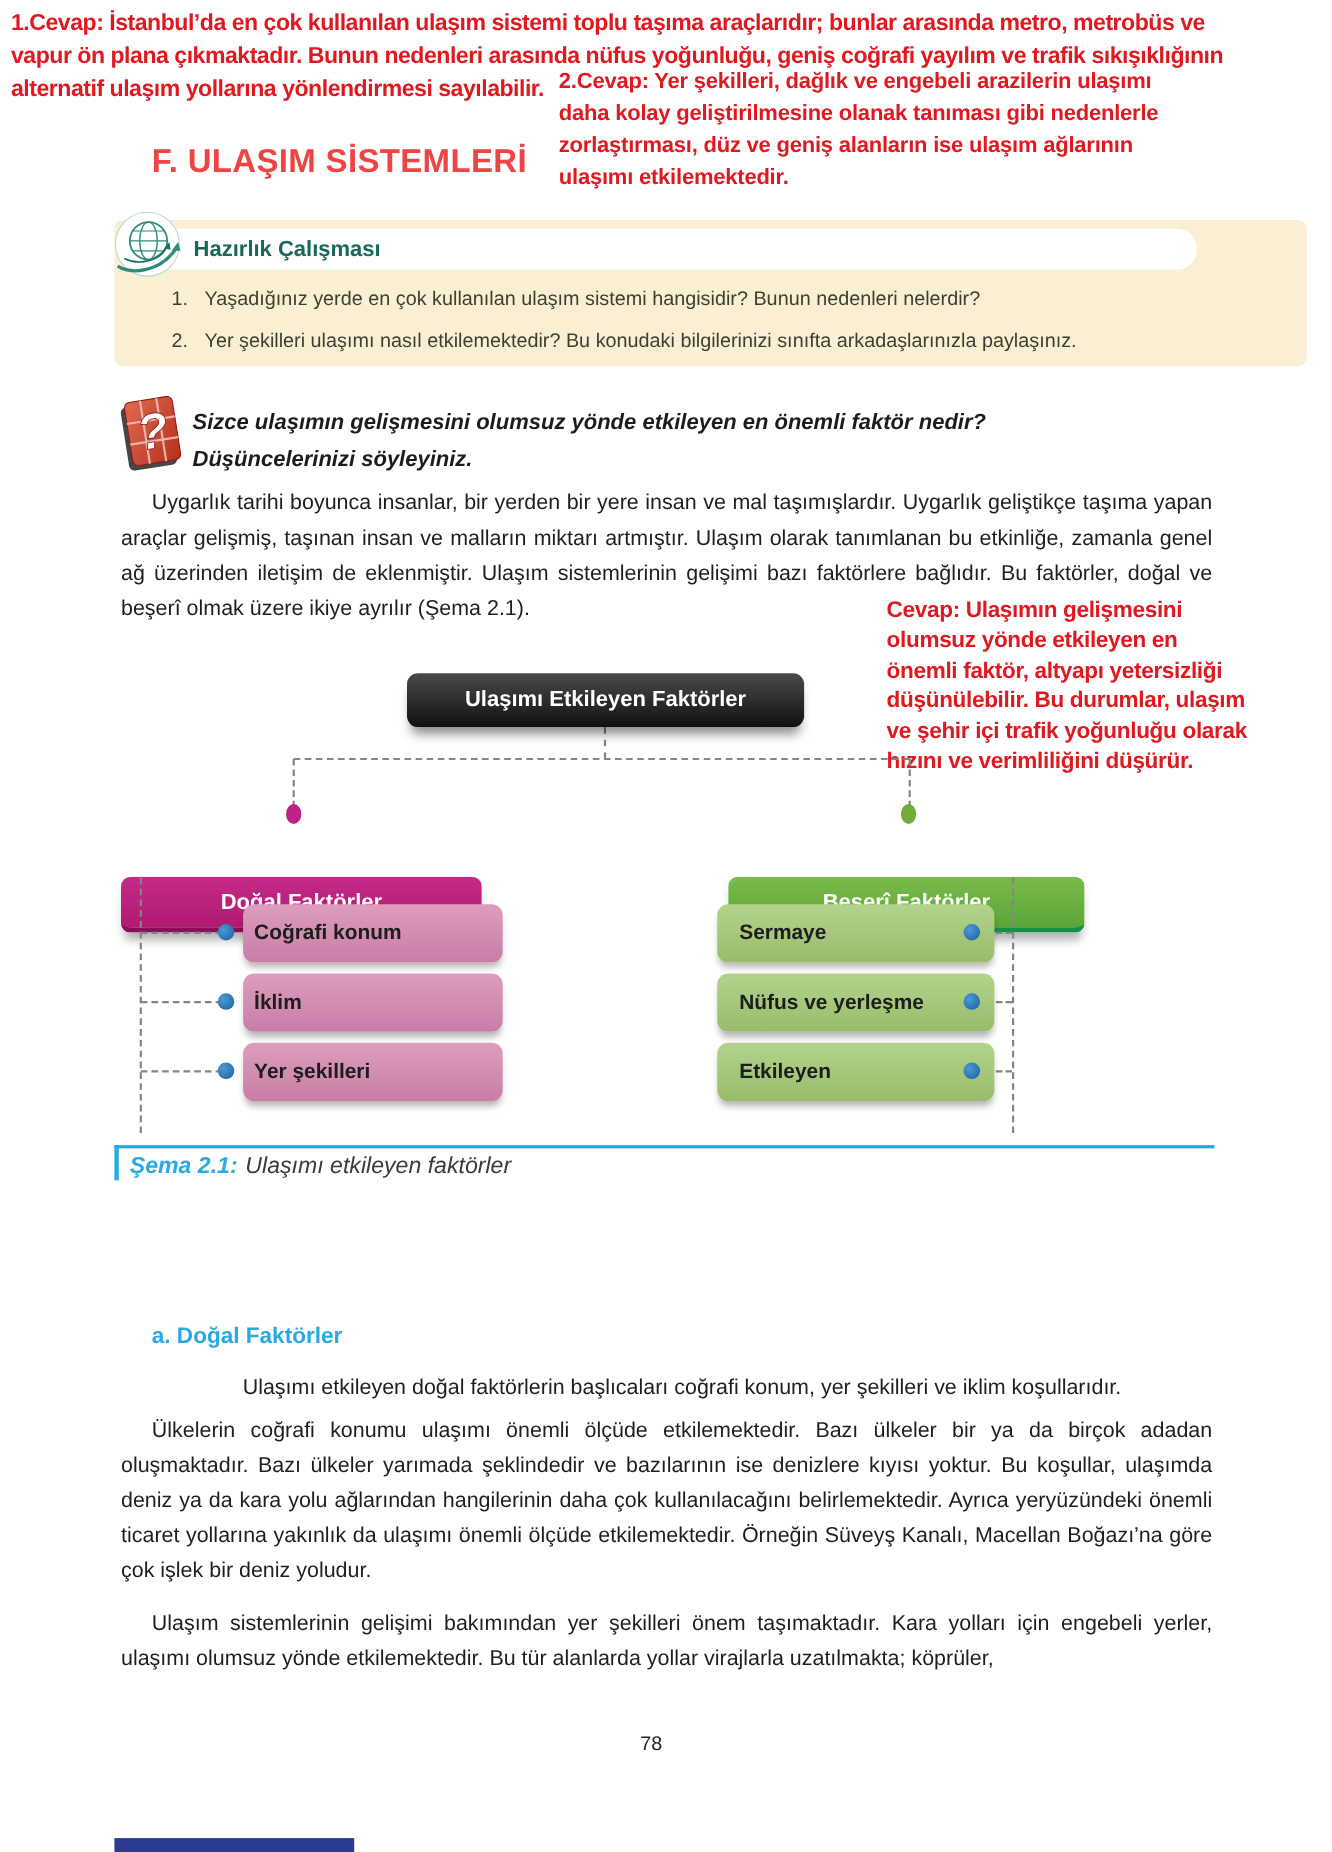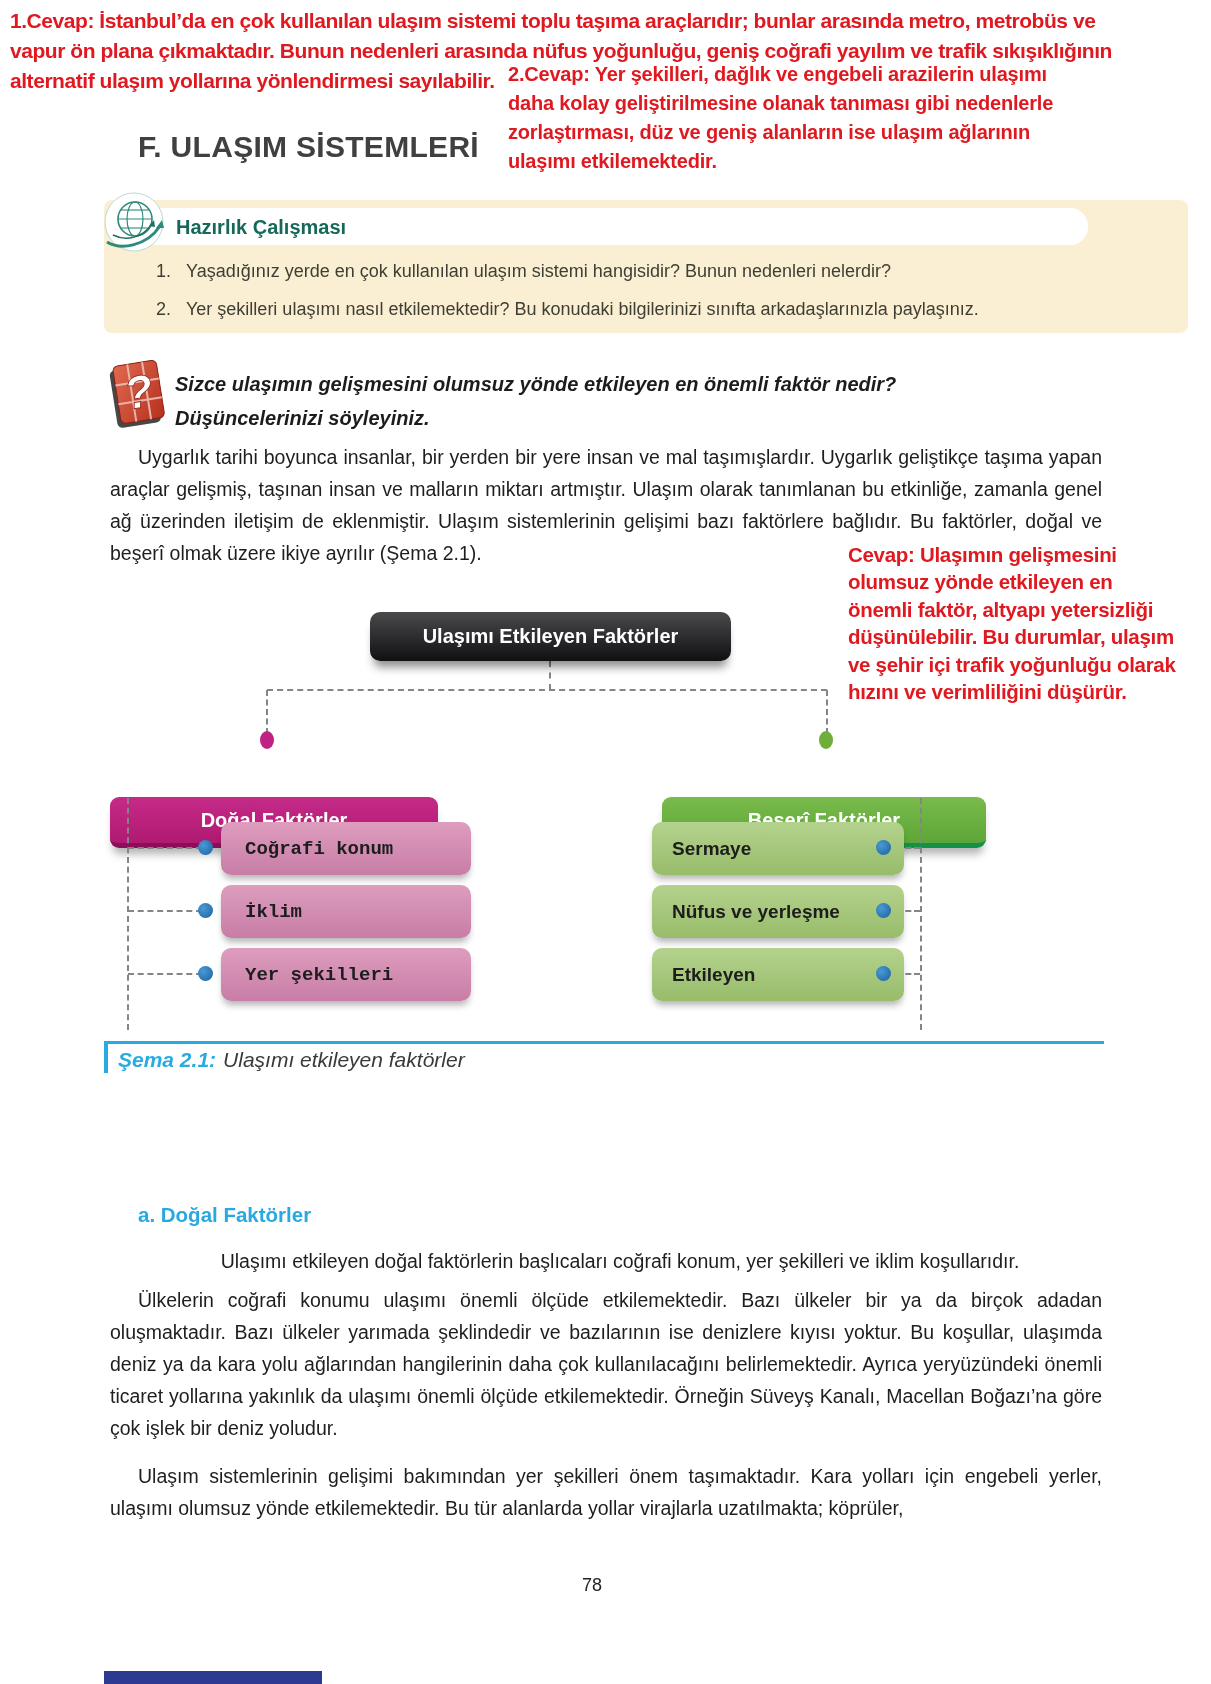--- a/index.html
+++ b/index.html
@@ -5,24 +5,24 @@
   html,body { margin:0; padding:0; background:#ffffff; }
   .page {
     position:relative; width:1211px; height:1684px; background:#ffffff;
     font-family:"Liberation Sans", sans-serif; overflow:hidden;
   }
   
   .ann { position:absolute; color:#e0181f; font-weight:bold; }
   .ann .ln { white-space:nowrap; }
   .ann1 { left:10px;  top:6px;   font-size:21px;   line-height:30px; letter-spacing:-0.45px; }
   .ann2 { left:508px; top:60px;  font-size:20px;   line-height:29px; letter-spacing:-0.2px; }
-  .ann3 { left:848px; top:541px; font-size:20.5px; line-height:27.4px; letter-spacing:-0.3px; }
+  .ann3 { left:806px; top:541px; font-size:20.5px; line-height:27.4px; letter-spacing:-0.3px; }
 
   .main-heading { position:absolute; left:138px; top:130px; margin:0;
-    font-size:30px; font-weight:bold; color:#404040; letter-spacing:0.3px; }
+    font-size:30px; font-weight:bold; color:#ef4444; letter-spacing:0.3px; }
 
   
   .prep-box { position:absolute; left:104px; top:200px; width:1084px; height:133px;
     background:#faefd2; border-radius:8px; }
   .prep-pill { position:absolute; left:36px; top:8px; width:948px; height:37px;
     background:#ffffff; border-radius:18px; }
   .prep-icon { position:absolute; left:-4px; top:-14px; width:70px; height:76px; }
   .prep-title { position:absolute; left:72px; top:16px; font-size:20px;
     font-weight:bold; color:#17685a; }
   .prep-item { position:absolute; left:52px; font-size:18px; color:#3e3e34; width:920px; }
@@ -74,22 +74,22 @@
     box-shadow:0 9px 9px -3px rgba(0,0,0,0.3);margin-top:46px; }
   .branch-left  { left:110px; width:328px;
     background:linear-gradient(#c52a88,#b01a71); border-bottom:5px solid #8c0e59; }
   .branch-right { left:662px; width:324px;
     background:linear-gradient(#79bb4c,#5ca637); border-bottom:5px solid #149148; }
 
   .child { position:absolute; height:53px; border-radius:10px;
     font-weight:bold; font-size:19px; color:#1d1d1d;
     display:flex; align-items:center;
     box-shadow:0 6px 7px -2px rgba(0,0,0,0.3); }
-  .child-left  { left:221px; width:226px; padding-left:24px;
-    background:linear-gradient(#dd9dbd,#c87da7);font-family:Liberation Mono, monospace; }
+  .child-left  { left:221px; width:226px; padding-left:10px;
+    background:linear-gradient(#dd9dbd,#c87da7); }
   .child-right { left:652px; width:232px; padding-left:20px;
     background:linear-gradient(#b4d28d,#97bc6a); }
   .cr1 { top:822px; } .cr2 { top:885px; } .cr3 { top:948px; }
 
   .bdot { position:absolute; width:15px; height:15px; border-radius:50%;
     background:radial-gradient(circle at 35% 35%, #4a9ad4, #1b5f9e); }
   .bdot-l { left:198px; } .bdot-r { left:876px; }
   .dr1 { top:840px; } .dr2 { top:903px; } .dr3 { top:966px; }
 
   

